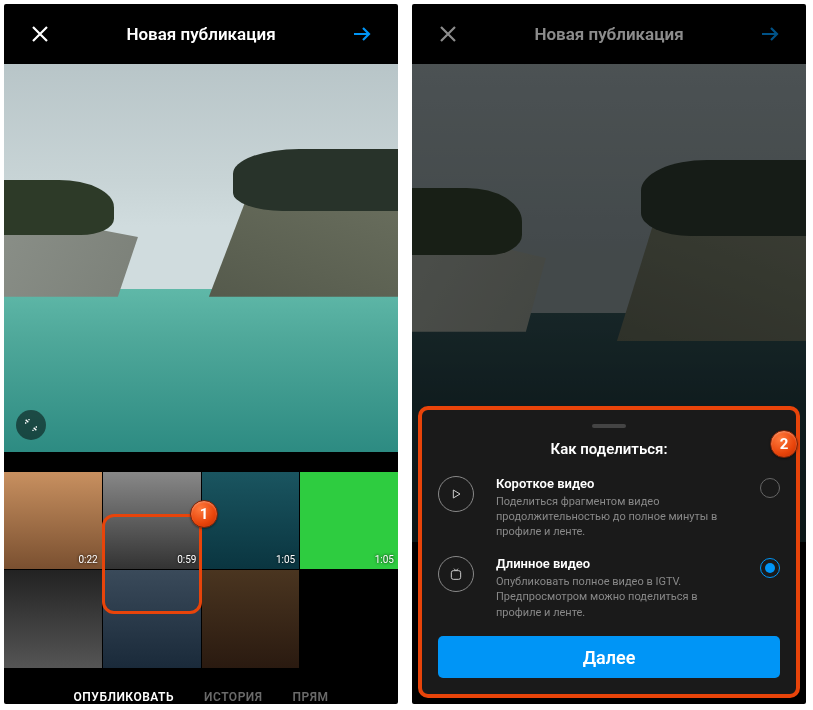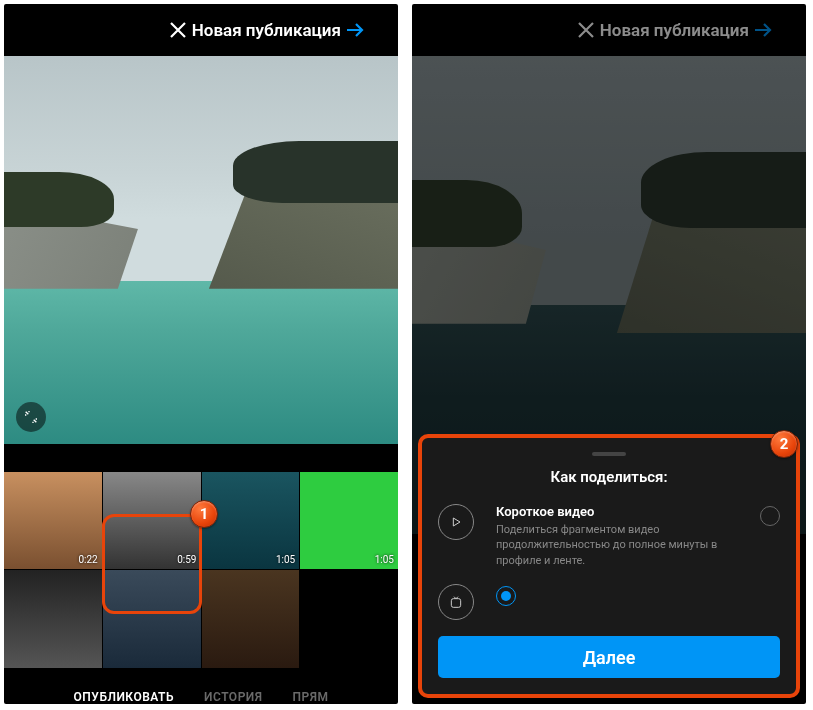--- a/index.html
+++ b/index.html
@@ -1,19 +1,19 @@
 <!DOCTYPE html>
 <html><head>
 <meta charset="utf-8">
 <style>
 *{margin:0;padding:0;box-sizing:border-box;font-family:-apple-system,BlinkMacSystemFont,"Segoe UI",Roboto,Helvetica,Arial,sans-serif}
 body{background:#fff;width:813px;height:710px;overflow:hidden}
 .wrap{display:flex;gap:14px;padding:4px}
 .phone{width:394px;height:700px;background:#000;position:relative;overflow:hidden;border-radius:2px}
-.header{display:flex;align-items:center;justify-content:flex-end;padding:12px 29px;height:52px}
+.header{display:flex;align-items:center;justify-content:space-between;padding:12px 22px;height:60px}
 .header.dimmed{opacity:.55}
 .title{color:#fff;font-size:17px;font-weight:600}
 .icon-btn{width:28px;height:28px;display:flex;align-items:center;justify-content:center;color:#fff;cursor:pointer}
 .icon-btn svg{width:24px;height:24px}
 .preview{width:100%;height:388px;position:relative;overflow:hidden}
 .preview.tall{height:478px}
 .sky{position:absolute;inset:0;background:linear-gradient(#b8c5c8,#c8d4d6 30%,#d0dcde 42%)}
 .cliff-l{position:absolute;left:0;top:38%;width:34%;height:22%;background:linear-gradient(120deg,#8a8f88,#7b8078);clip-path:polygon(0 0,100% 30%,85% 100%,0 100%);z-index:2}
 .cliff-r{position:absolute;right:0;top:30%;width:48%;height:30%;background:linear-gradient(200deg,#6b705f,#555a4c);clip-path:polygon(20% 15%,100% 0,100% 100%,0 100%);z-index:2}
 .veg-l{position:absolute;left:0;top:30%;width:28%;height:14%;background:#2d3a28;border-radius:0 50% 30% 0;z-index:3}
@@ -165,19 +165,23 @@
       </div>
       <div class="radio"></div>
     </div>
     <div class="opt">
       <div class="opt-icon">
         <svg viewBox="0 0 24 24">
               <rect x="5" y="7" width="14" height="13" rx="3"></rect>
               <path d="M9 4l3 3 3-3"></path>
             </svg>
       </div>
+      <div class="opt-body">
+        <div class="opt-title">Длинное видео</div>
+        <div class="opt-desc">Опубликовать полное видео в IGTV. Предпросмотром можно поделиться в профиле и ленте.</div>
+      </div>
       <div class="radio on"></div>
     </div>
     <button class="next-btn">Далее</button>
   </div>
   <div class="marker" style="right:8px;top:426px">2</div>
 </div>
 </div>
 
 </body></html>

